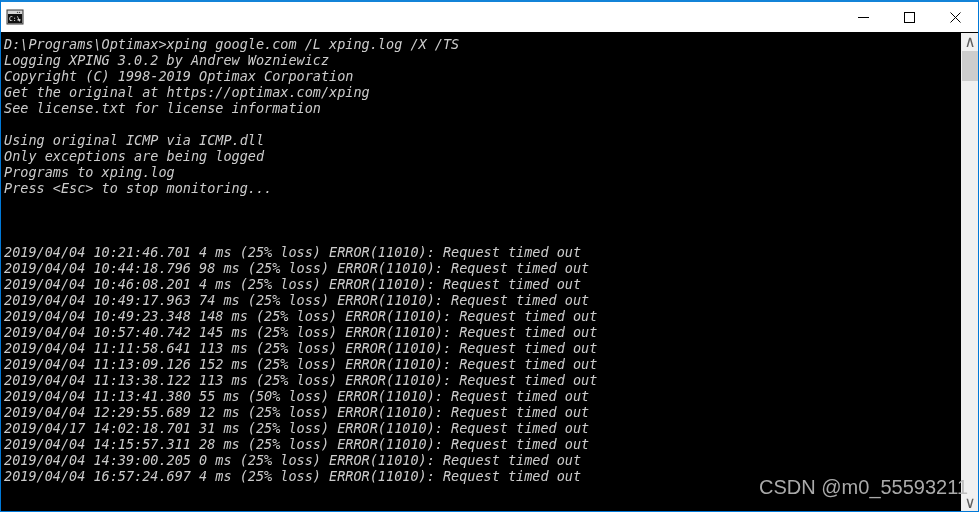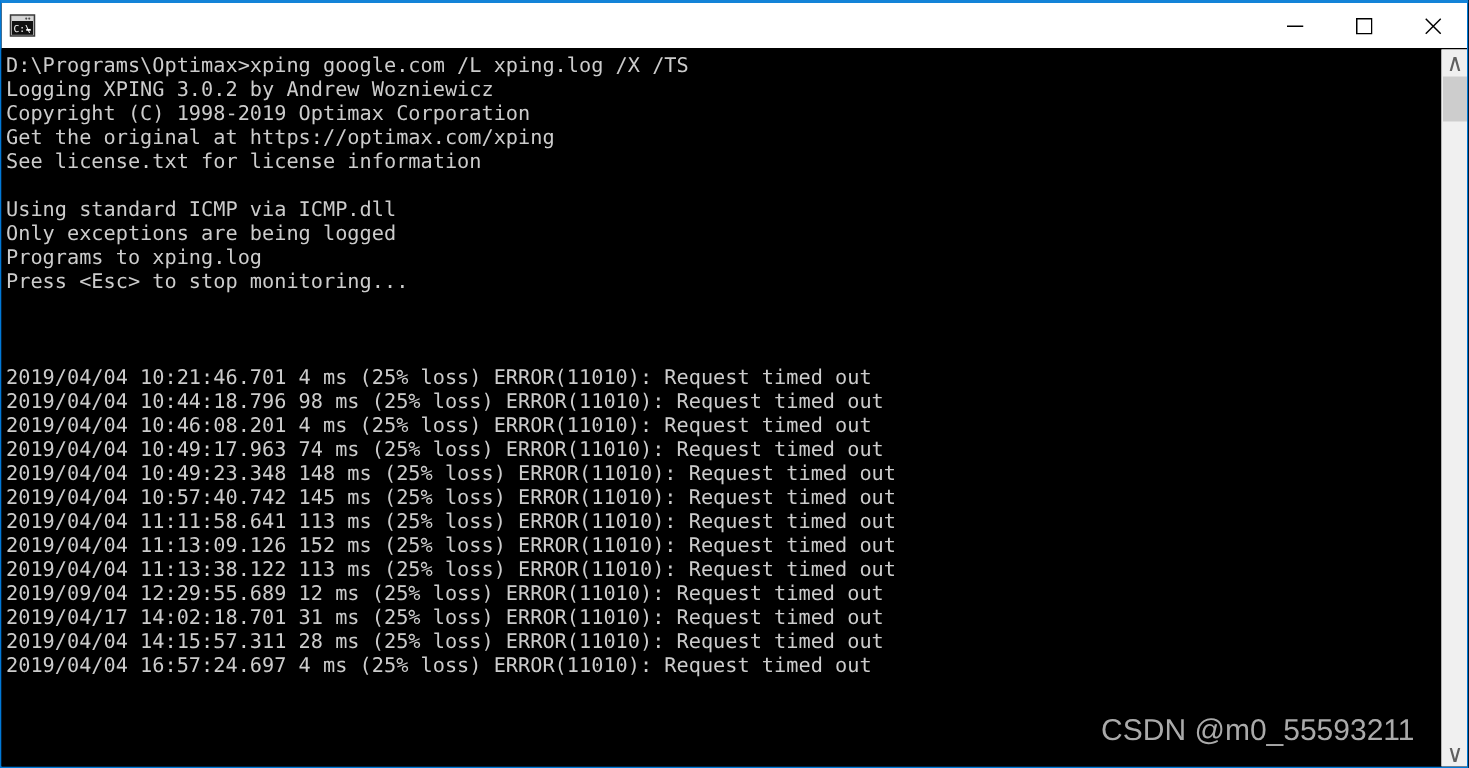--- a/index.html
+++ b/index.html
@@ -67,20 +67,21 @@
     bottom: 0;
     background: #000000;
     display: flex;
   }
   .console {
     position: relative;
     flex: 1 1 auto;
     background: #000000;
     padding: 3px 0 0 3px;
     overflow: hidden;
+    font-style: italic;
   }
   .line {
     color: #cccccc;
     font-family: "DejaVu Sans Mono", monospace;
     font-size: 13.5px;
     line-height: 16px;
     height: 16px;
     white-space: pre;
     letter-spacing: 0px;
   }
@@ -116,21 +117,21 @@
     position: absolute;
     left: 0; right: 0;
     top: 0px;
     height: 30px;
     background: #cdcdcd;
   }
 
   
   .watermark {
     position: absolute;
-    right: 35px;
+    right: 10px;
     bottom: 12px;
     font-family: "Liberation Sans", sans-serif;
     font-size: 20px;
     color: #b9b9b9;
     white-space: nowrap;
     pointer-events: none;
     opacity: .92;
   }
 </style>
 </head>
@@ -174,39 +175,41 @@
 
   <div class="console-area">
 
     <div class="console" id="console">
         <div class="line">D:\Programs\Optimax&gt;xping google.com /L xping.log /X /TS</div>
         <div class="line">Logging XPING 3.0.2 by Andrew Wozniewicz</div>
         <div class="line">Copyright (C) 1998-2019 Optimax Corporation</div>
         <div class="line">Get the original at https://optimax.com/xping</div>
         <div class="line">See license.txt for license information</div>
         <div class="line blank"> </div>
-        <div class="line">Using standard ICMP via ICMP.dll</div>
+        <div class="line">Using original ICMP via ICMP.dll</div>
         <div class="line">Only exceptions are being logged</div>
         <div class="line">Programs to xping.log</div>
         <div class="line">Press &lt;Esc&gt; to stop monitoring...</div>
         <div class="line blank"> </div>
         <div class="line blank"> </div>
         <div class="line blank"> </div>
         <div class="line">2019/04/04 10:21:46.701 4 ms (25% loss) ERROR(11010): Request timed out</div>
         <div class="line">2019/04/04 10:44:18.796 98 ms (25% loss) ERROR(11010): Request timed out</div>
         <div class="line">2019/04/04 10:46:08.201 4 ms (25% loss) ERROR(11010): Request timed out</div>
         <div class="line">2019/04/04 10:49:17.963 74 ms (25% loss) ERROR(11010): Request timed out</div>
         <div class="line">2019/04/04 10:49:23.348 148 ms (25% loss) ERROR(11010): Request timed out</div>
         <div class="line">2019/04/04 10:57:40.742 145 ms (25% loss) ERROR(11010): Request timed out</div>
         <div class="line">2019/04/04 11:11:58.641 113 ms (25% loss) ERROR(11010): Request timed out</div>
         <div class="line">2019/04/04 11:13:09.126 152 ms (25% loss) ERROR(11010): Request timed out</div>
         <div class="line">2019/04/04 11:13:38.122 113 ms (25% loss) ERROR(11010): Request timed out</div>
-        <div class="line">2019/09/04 12:29:55.689 12 ms (25% loss) ERROR(11010): Request timed out</div>
+        <div class="line">2019/04/04 11:13:41.380 55 ms (50% loss) ERROR(11010): Request timed out</div>
+        <div class="line">2019/04/04 12:29:55.689 12 ms (25% loss) ERROR(11010): Request timed out</div>
         <div class="line">2019/04/17 14:02:18.701 31 ms (25% loss) ERROR(11010): Request timed out</div>
         <div class="line">2019/04/04 14:15:57.311 28 ms (25% loss) ERROR(11010): Request timed out</div>
+        <div class="line">2019/04/04 14:39:00.205 0 ms (25% loss) ERROR(11010): Request timed out</div>
         <div class="line">2019/04/04 16:57:24.697 4 ms (25% loss) ERROR(11010): Request timed out</div>
       </div>
 
     <div class="scrollbar">
       <div class="sb-arrow up">∧</div>
       <div class="sb-track">
         <div class="sb-thumb" id="sb-thumb" style="height: 30px; top: 1px;"></div>
       </div>
       <div class="sb-arrow down">∨</div>
     </div>

